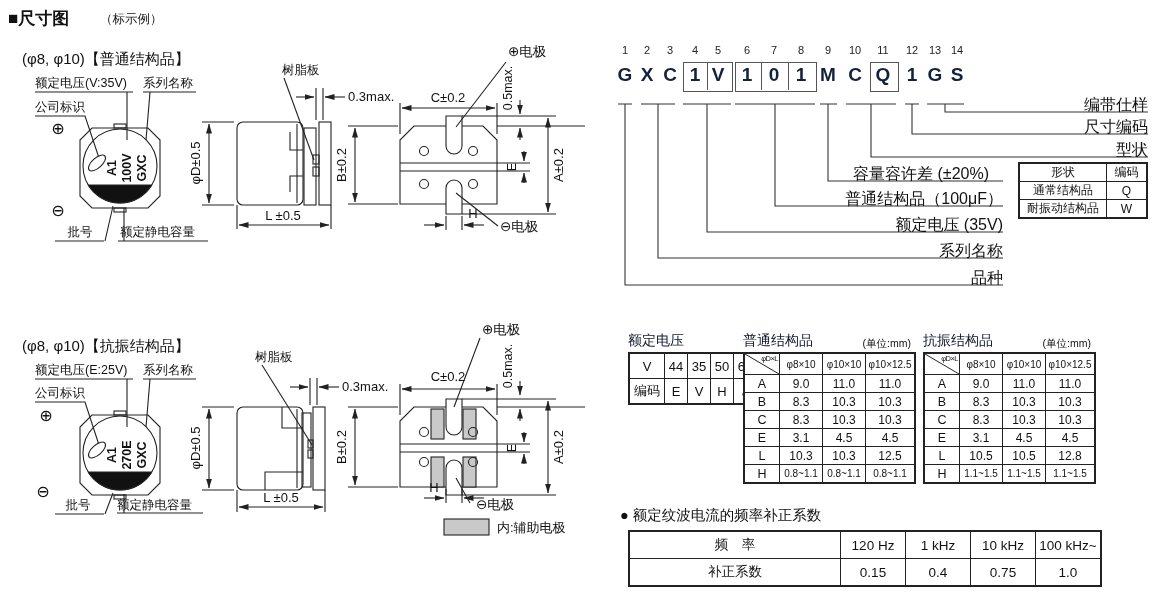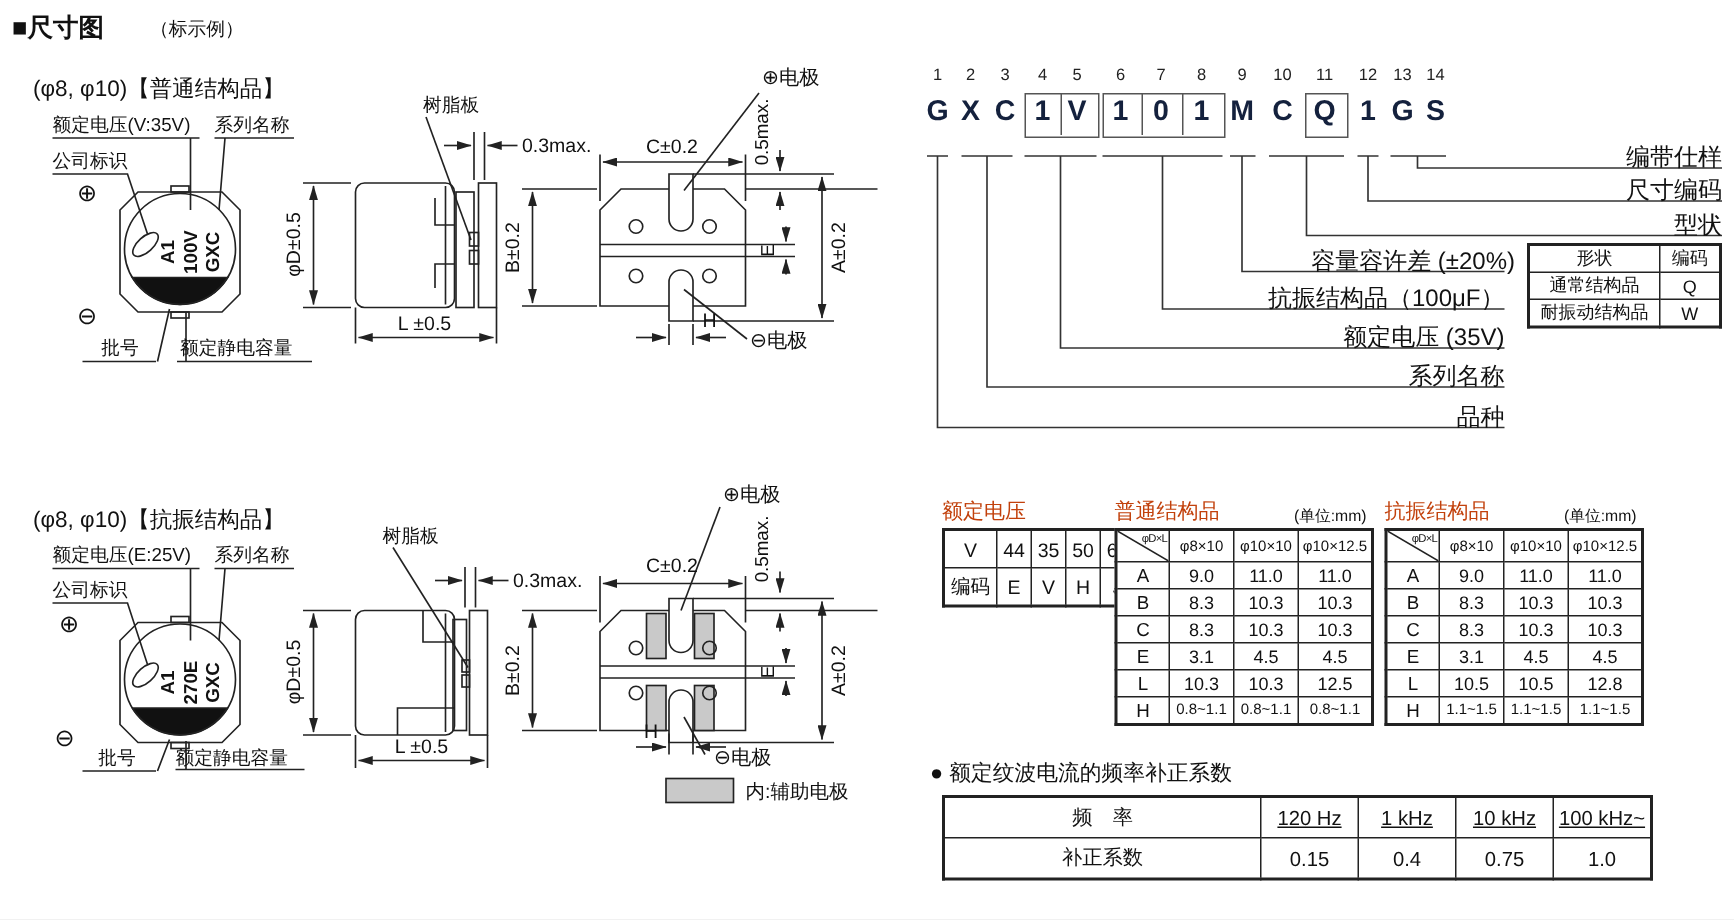--- a/index.html
+++ b/index.html
@@ -21,22 +21,22 @@
   .dt th{height:20px;font-size:10px;text-align:center;}
   .dt td{height:17px;font-size:12px;}
   .dt .rl{width:34px;font-size:12.5px;}
   .dt .c1,.dt .c2{width:42px;}
   .dt .c3{width:48px;}
   .corner{position:relative;width:34px;}
   .corner svg{position:absolute;left:0;top:0;}
   .corner span{position:absolute;right:1px;top:0px;font-size:7.5px;letter-spacing:-0.5px;}
   .rt td{height:26px;font-size:13.5px;}
   .rt .rl{width:210px;}
-  .rt .c{width:64px;text-decoration:underline;}
-  .sect-title{font-size:14px;color:#c2410c;}
+  .rt .c{width:64px;}
+  .sect-title{font-size:14px;color:#0f172a;}
   .unit{font-size:10.5px;text-align:right;}
   .ripple-title{font-size:14.5px;}
   .shape-tbl td{font-size:12px;height:17px;}
   .shape-tbl .c1{width:86px;}
   .shape-tbl .c2{width:39px;}
   svg text{font-family:"Liberation Sans","DejaVu Sans",sans-serif;fill:#111;stroke:none;}
 </style>
 </head>
 <body>
 
@@ -273,22 +273,22 @@
       <path d="M205,104 H222 M213,104 V181 H388"></path>
       <path d="M231,104 H281 M256,104 V157 H533"></path>
       <path d="M290,104 H304 M297,104 V134 H533"></path>
       <path d="M312,104 H349 M330,104 V112 H533"></path>
     </g>
   </svg>
 
   <div class="callout-label" style="right:8px;top:95px">编带仕样</div>
   <div class="callout-label" style="right:8px;top:117px">尺寸编码</div>
   <div class="callout-label" style="right:8px;top:140px">型状</div>
-  <div class="callout-label" style="right:146px;top:164px">容量容许差 (±20%)</div>
-  <div class="callout-label" style="right:153px;top:189px">抗振结构品（100μF）</div>
+  <div class="callout-label" style="right:167px;top:164px">容量容许差 (±20%)</div>
+  <div class="callout-label" style="right:153px;top:189px">普通结构品（100μF）</div>
   <div class="callout-label" style="right:153px;top:215px">额定电压 (35V)</div>
   <div class="callout-label" style="right:153px;top:241px">系列名称</div>
   <div class="callout-label" style="right:153px;top:268px">品种</div>
 
   <table class="tbl shape-tbl abs" style="left:1018px;top:162px">
     <tbody>
         <tr>
       <td class="c1">形状</td>
       <td class="c2">编码</td>
     </tr>

